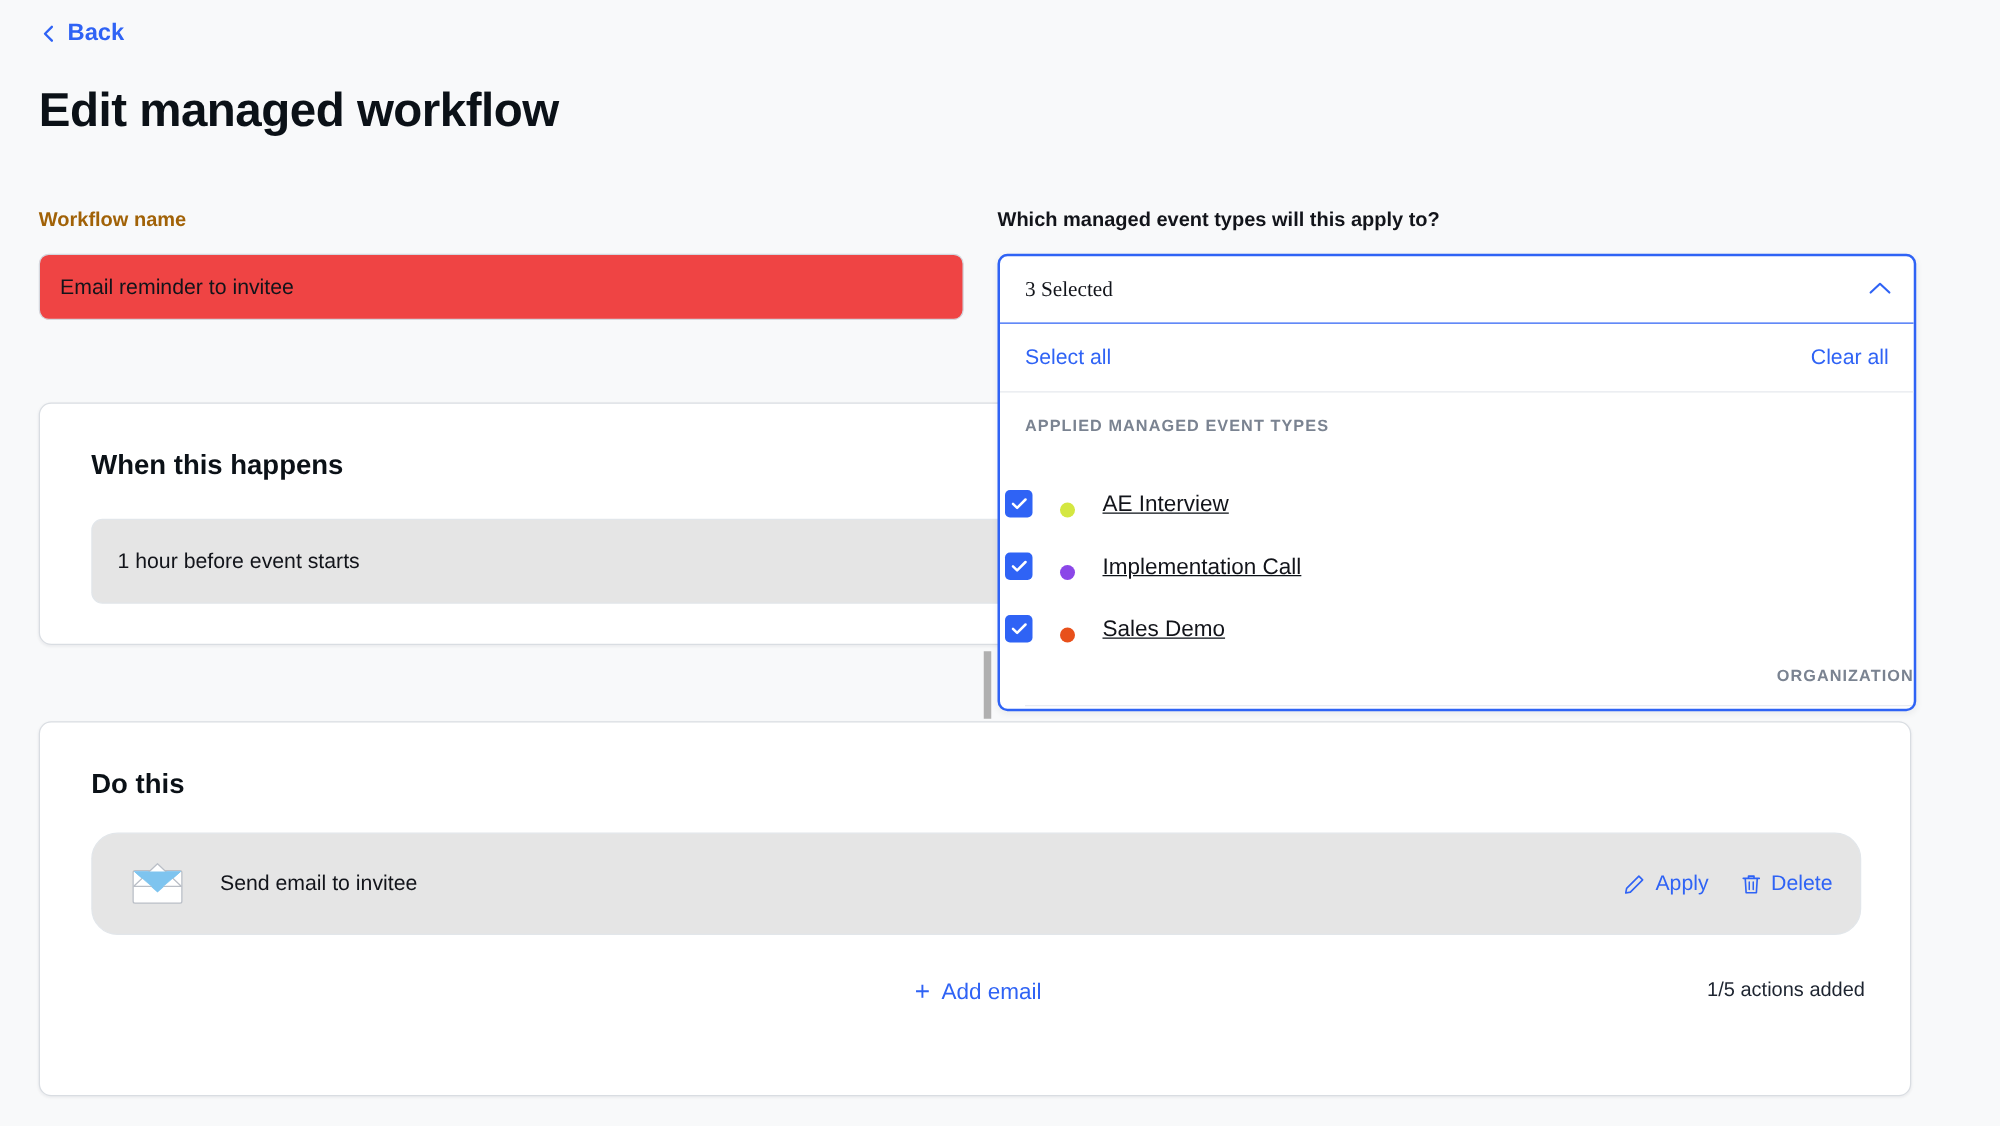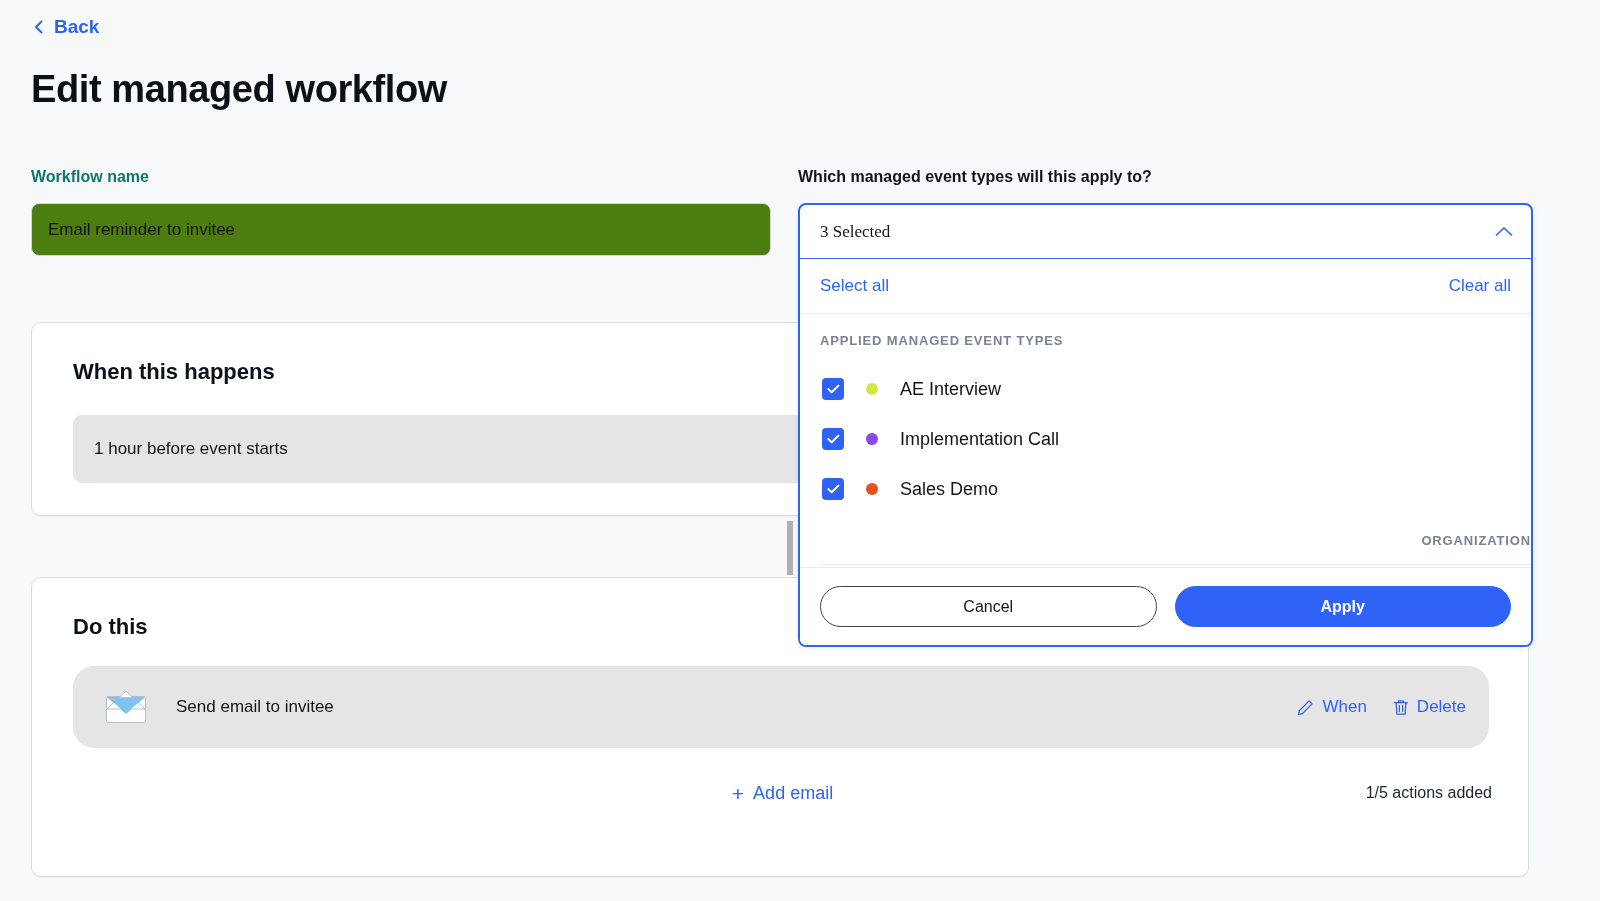--- a/index.html
+++ b/index.html
@@ -37,31 +37,31 @@
     letter-spacing: -0.4px;
     color: #0b1117;
   }
 
   
   .left-col { position: absolute; left: 31px; top: 168px; width: 740px; }
 
   .field-label {
     font-size: 16px;
     font-weight: 700;
-    color: #0f766e;
+    color: #a16207;
     margin-bottom: 17px;
     display: block;
   }
 
   .text-input {
     width: 740px;
     height: 53px;
     border: 1px solid #d4d8de;
     border-radius: 8px;
-    background: #4d7c0f;
+    background: #ef4444;
     font-family: "Liberation Sans", sans-serif;
     font-size: 17px;
     color: #12141a;
     padding: 0 16px;
     outline: none;
   }
 
   
   .card {
     position: absolute;
@@ -210,25 +210,26 @@
     font-weight: 700;
     letter-spacing: 0.85px;
     color: #7a8391;
     padding-left: 20px;
     margin-bottom: 16px;
   }
   .dd-group-label.second { margin-top: 19px; margin-bottom: 12px; text-align: right; }
 
   .dd-item {
     display: flex;
-    align-items: center;
+    align-items: flex-end;
     height: 50px;
-    padding-left: 22px;
-    cursor: pointer;
-    user-select: none;
+    padding-left: 4px;
+    cursor: pointer;
+    user-select: none;
+    text-decoration: underline;
   }
 
   .cbox {
     width: 22px; height: 22px;
     border-radius: 4px;
     flex: 0 0 auto;
     display: flex; align-items: center; justify-content: center;
   }
   .cbox.checked { background: #2f63f5; }
   .cbox svg { display: block; }
@@ -334,21 +335,21 @@
       </span>
       <span class="do-text">Send email to invitee</span>
 
       <div class="row-actions">
         <div class="row-action">
           <span>
             <svg width="17" height="17" viewBox="0 0 17 17" fill="none">
               <path d="M12.1 1.9 L15.1 4.9 L5.3 14.7 L1.6 15.4 L2.3 11.7 Z" stroke="#2f63f5" stroke-width="1.3" stroke-linejoin="round"></path>
             </svg>
           </span>
-          <span>When</span>
+          <span>Apply</span>
         </div>
         <div class="row-action">
           <span>
             <svg width="16" height="17" viewBox="0 0 16 17" fill="none">
               <path d="M1.6 3.7 H14.4" stroke="#2f63f5" stroke-width="1.3" stroke-linecap="round"></path>
               <path d="M5.8 3.5 V1.9 H10.2 V3.5" stroke="#2f63f5" stroke-width="1.3" stroke-linejoin="round"></path>
               <path d="M3.2 3.9 L3.9 15.2 H12.1 L12.8 3.9" stroke="#2f63f5" stroke-width="1.3" stroke-linejoin="round"></path>
               <path d="M6.4 6.6 V12.5 M9.6 6.6 V12.5" stroke="#2f63f5" stroke-width="1.2" stroke-linecap="round"></path>
             </svg>
           </span>
@@ -424,21 +425,17 @@
         <div class="dd-group-label second">ORGANIZATION</div>
 
         <div class="dd-item">
 
           <span class="dd-item-label"></span>
         </div>
 
         <div class="dd-divider" style="top:250px;"></div>
       </div>
 
-      <div class="dd-footer">
-        <button class="btn btn-cancel">Cancel</button>
-        <button class="btn btn-apply">Apply</button>
-      </div>
 
     </div>
   </div>
 
 </div>
 
 </body></html>

